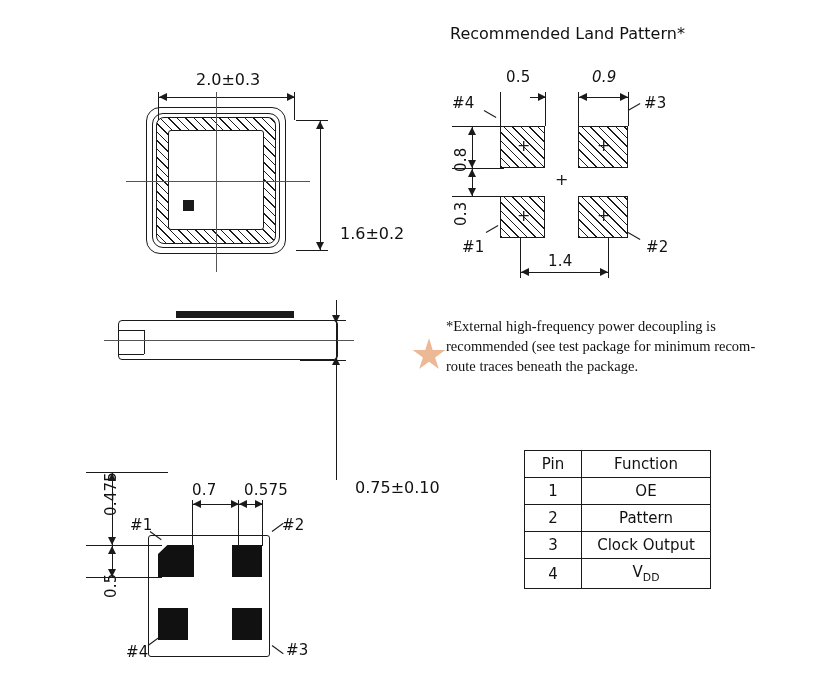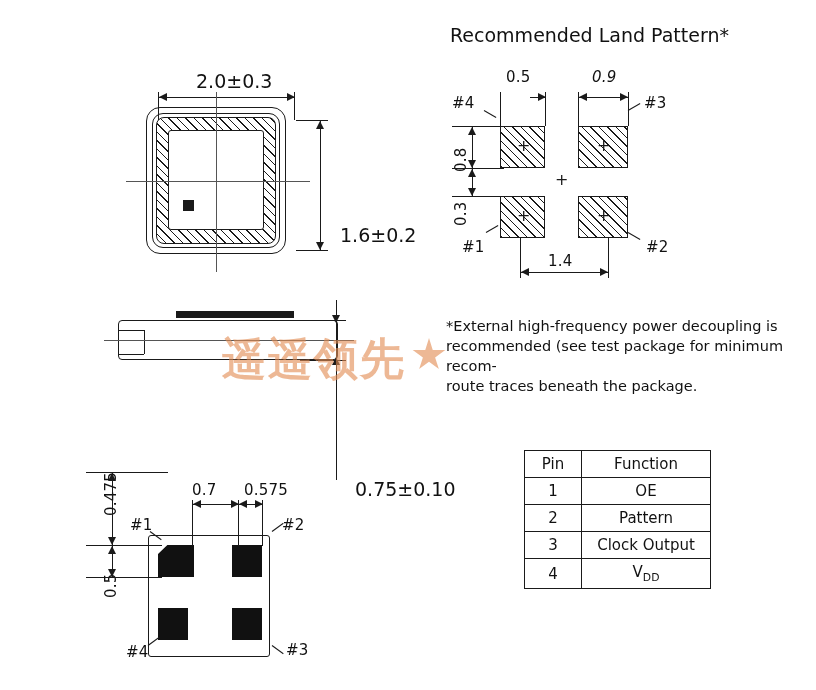--- a/index.html
+++ b/index.html
@@ -27,21 +27,21 @@
     color: #111;
     white-space: nowrap;
     letter-spacing: 0.2px;
   }
   .lbl.vert {
     transform-origin: left top;
     transform: rotate(-90deg);
   }
   .title {
     position: absolute;
-    font-size: 19px;
+    font-size: 16px;
     color: #111;
     white-space: nowrap;
   }
   
   .pkg-outer {
     position: absolute;
     border: 1.6px solid #1a1a1a;
     border-radius: 14px;
     box-sizing: border-box;
   }
@@ -129,20 +129,21 @@
     box-sizing: border-box;
     border-radius: 3px;
   }
   
   .note {
     position: absolute;
     font-size: 14.5px;
     line-height: 1.38;
     color: #111;
     width: 300px;
+    font-family: Liberation Serif, serif;
   }
   
   .pin-table {
     position: absolute;
     border-collapse: collapse;
     font-size: 15px;
   }
   .pin-table th, .pin-table td {
     border: 1.2px solid #1a1a1a;
     text-align: center;
@@ -333,16 +334,15 @@
         <td class="c1">3</td>
         <td class="c2">Clock Output</td>
       </tr>
       <tr>
         <td class="c1">4</td>
         <td class="c2"><span>V</span><sub>DD</sub></td>
       </tr>
     </tbody>
   </table>
 
-  <div class="watermark" style="left:222px; top:330px;">遥遥领先</div>
   <div class="wm-badge" style="left:412px; top:338px;"></div>
 
 </div>
 
 </body></html>

